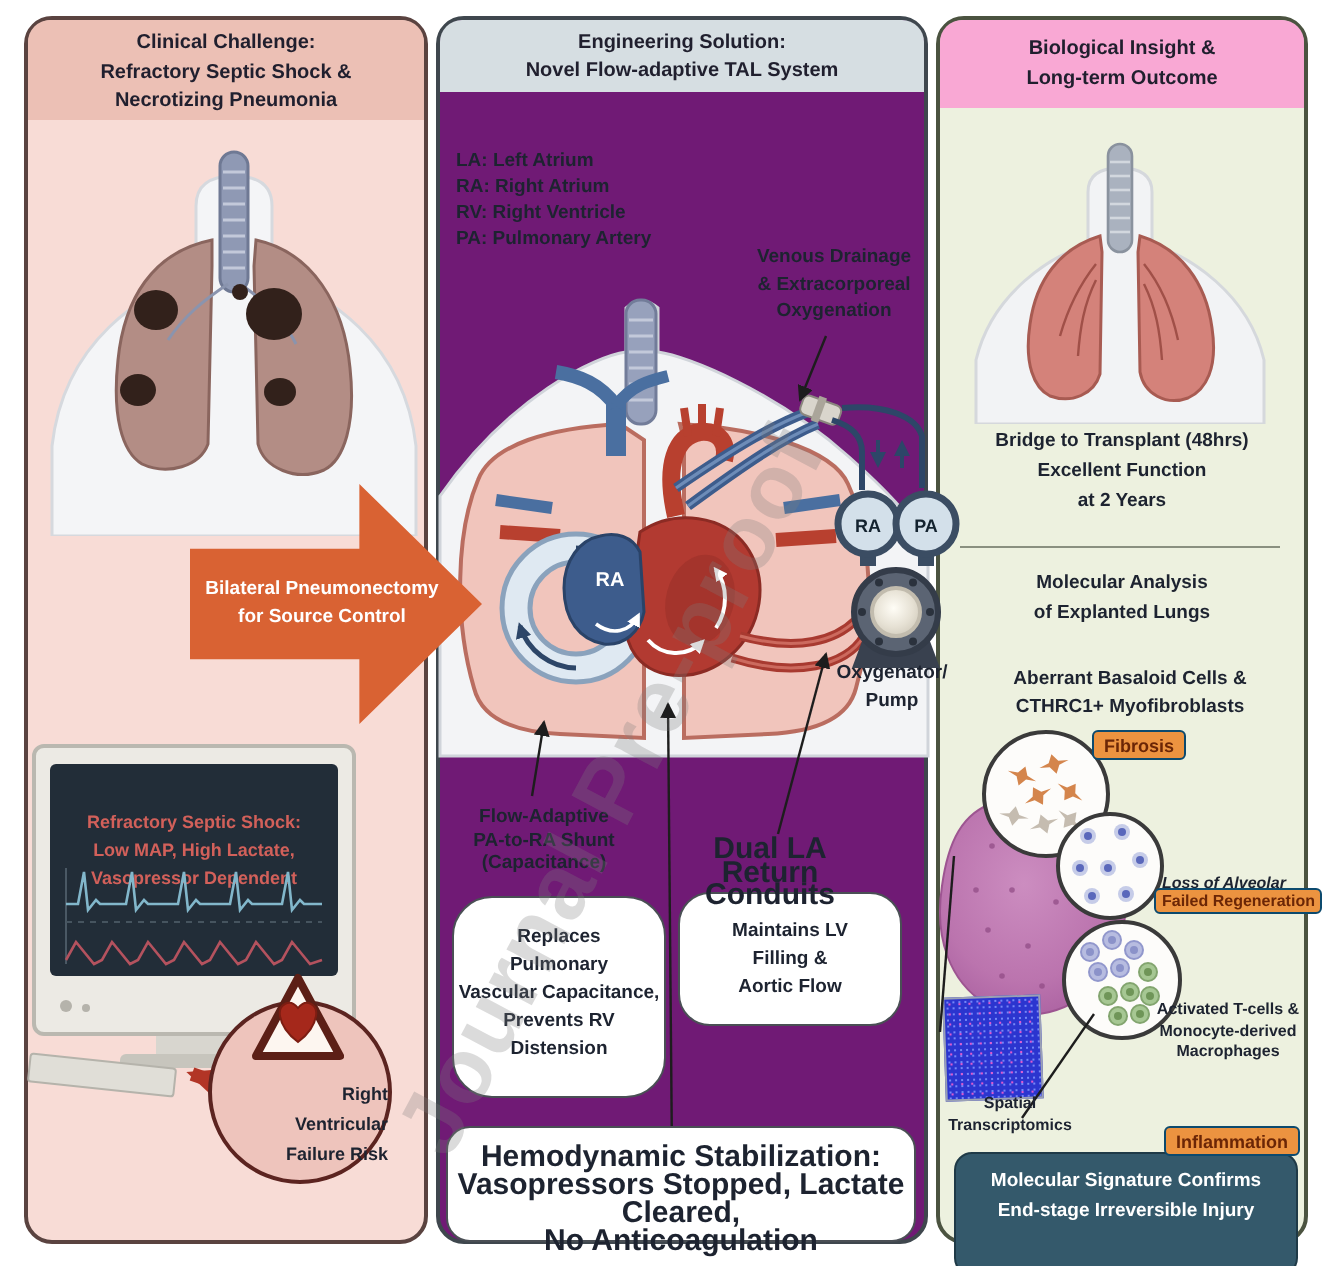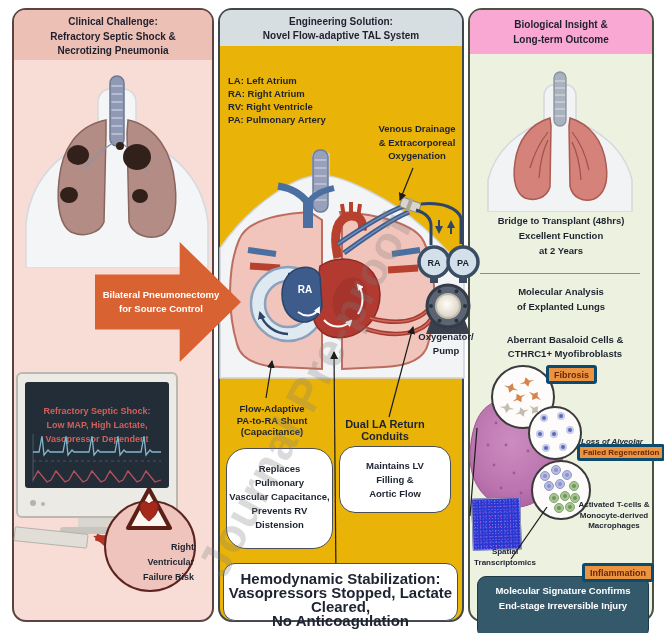--- a/index.html
+++ b/index.html
@@ -1,30 +1,30 @@
 <!DOCTYPE html>
 <html><head>
 <meta charset="utf-8">
 <style>
   html,body{margin:0;padding:0;background:#fff;}
   .figure{position:relative;width:664px;height:633px;background:#ffffff;
     font-family:"Liberation Sans",sans-serif;overflow:hidden;}
   .abs{position:absolute;}
   .panel{position:absolute;top:8px;height:614px;border-radius:14px;box-sizing:border-box;}
   .panel-left{left:12px;width:202px;background:#f8dcd6;border:2px solid #5a4340;}
-  .panel-mid{left:218px;width:246px;background:#eab308;border:2px solid #3f474e;}
+  .panel-mid{left:218px;width:246px;background:#701a75;border:2px solid #3f474e;}
   .panel-right{left:468px;width:186px;background:#edf1df;border:2px solid #4b5340;}
   .phead{position:absolute;left:0;top:0;width:100%;box-sizing:border-box;
     border-radius:11px 11px 0 0;font-weight:bold;text-align:center;color:#201f2e;
     white-space:pre-line;}
   .txt{position:absolute;font-weight:bold;color:#1d2330;white-space:pre-line;
     text-align:center;z-index:8;}
   .wbox{position:absolute;background:#ffffff;border:1.6px solid #4a4f55;box-sizing:border-box;
     font-weight:bold;color:#1d2330;text-align:center;white-space:pre-line;z-index:7;}
-  .badge{position:absolute;background:#ec9340;border:3px solid #0c4a6e;border-radius:3px;
+  .badge{position:absolute;background:#ec9340;border:1px solid #0c4a6e;border-radius:3px;
     color:#6b2606;font-weight:bold;font-size:9px;padding:1.5px 5px;white-space:nowrap;z-index:9;}
   .watermark{position:absolute;left:305px;top:395px;transform:translate(-50%,-50%) rotate(-62deg);
     font-size:46px;letter-spacing:1px;color:rgba(125,125,125,0.28);font-weight:bold;
     white-space:nowrap;z-index:20;pointer-events:none;}
   svg{display:block;}
 </style>
 </head>
 <body>
 
 <div class="figure">
@@ -233,21 +233,21 @@
       </g>
       <circle cx="228" cy="158" r="12" fill="url(#pumpg)" stroke="#c2bcae" stroke-width="2"></circle>
     </g>
   </svg>
 
   <div class="txt" style="left:405px;top:330px;width:82px;font-size:9.5px;line-height:14px;">Oxygenator/
 Pump</div>
   <div class="txt" style="left:222px;top:403px;width:100px;font-size:9.5px;line-height:11.5px;">Flow-Adaptive
 PA-to-RA Shunt
 (Capacitance)</div>
-  <div class="txt" style="left:337px;top:419px;width:96px;font-size:11px;line-height:11.5px;">Dual LA Return
+  <div class="txt" style="left:337px;top:419px;width:96px;font-size:15px;line-height:11.5px;">Dual LA Return
 Conduits</div>
 
   <div class="wbox" style="left:226px;top:448px;width:107px;height:101px;border-radius:20px;
        font-size:9.5px;line-height:14px;padding-top:13px;">Replaces
 Pulmonary
 Vascular Capacitance,
 Prevents RV
 Distension</div>
   <div class="wbox" style="left:339px;top:446px;width:112px;height:67px;border-radius:16px;
        font-size:9.5px;line-height:14px;padding-top:12px;">Maintains LV

